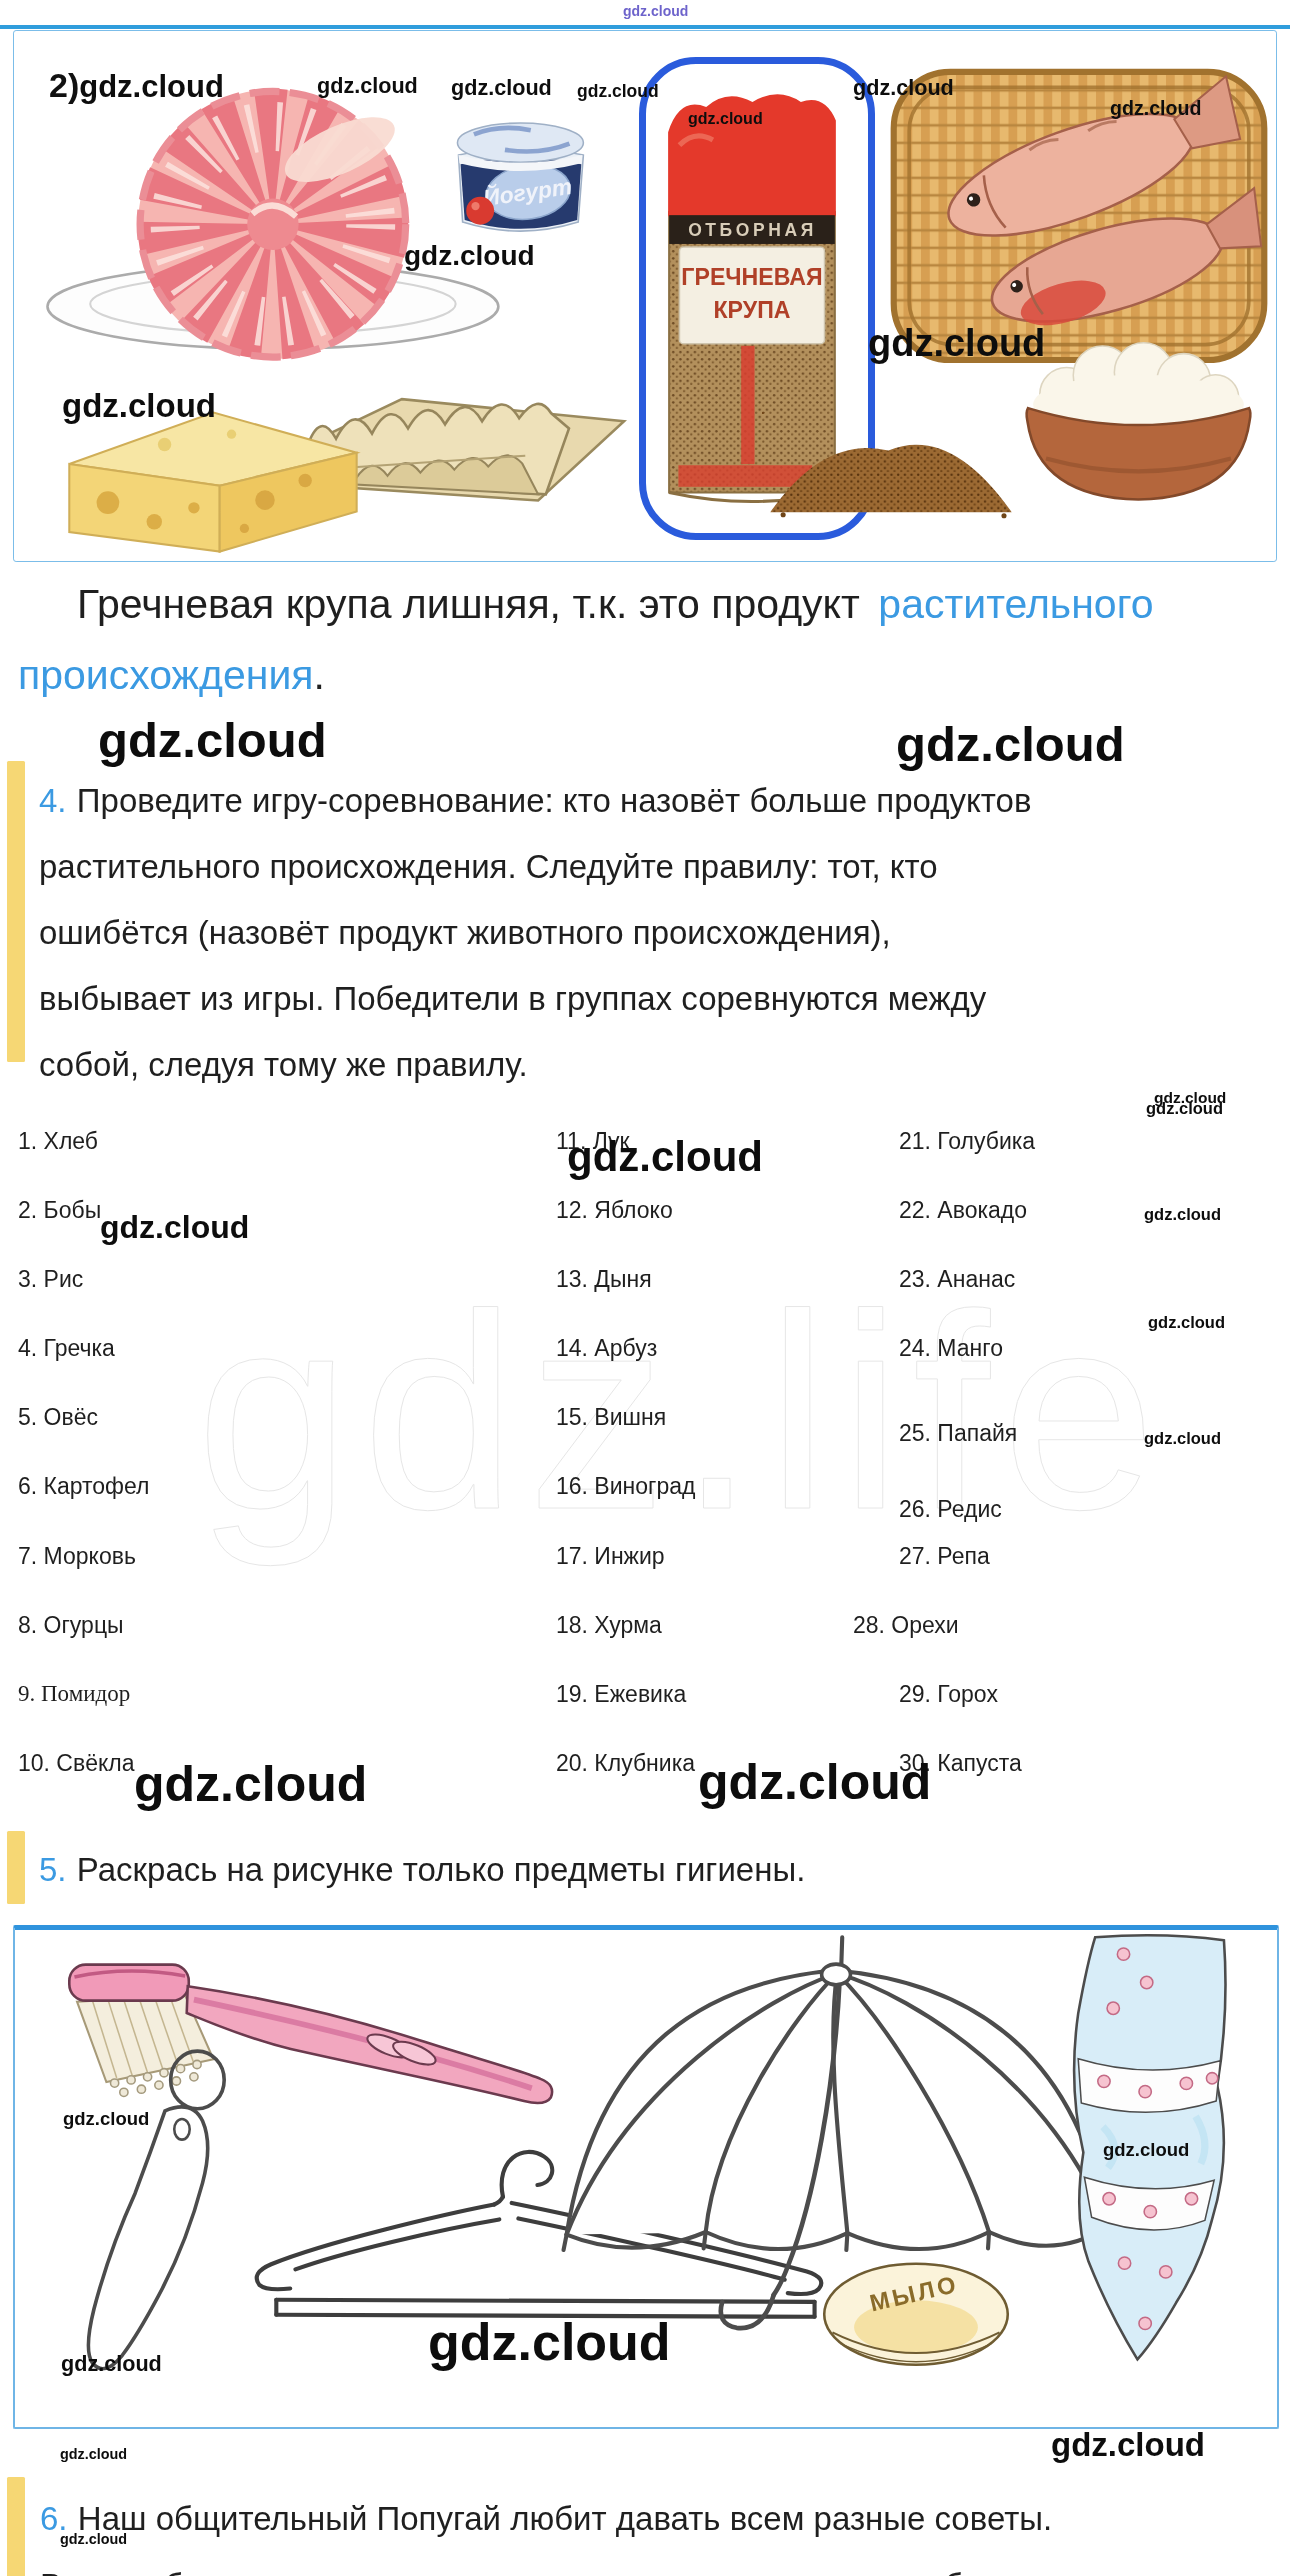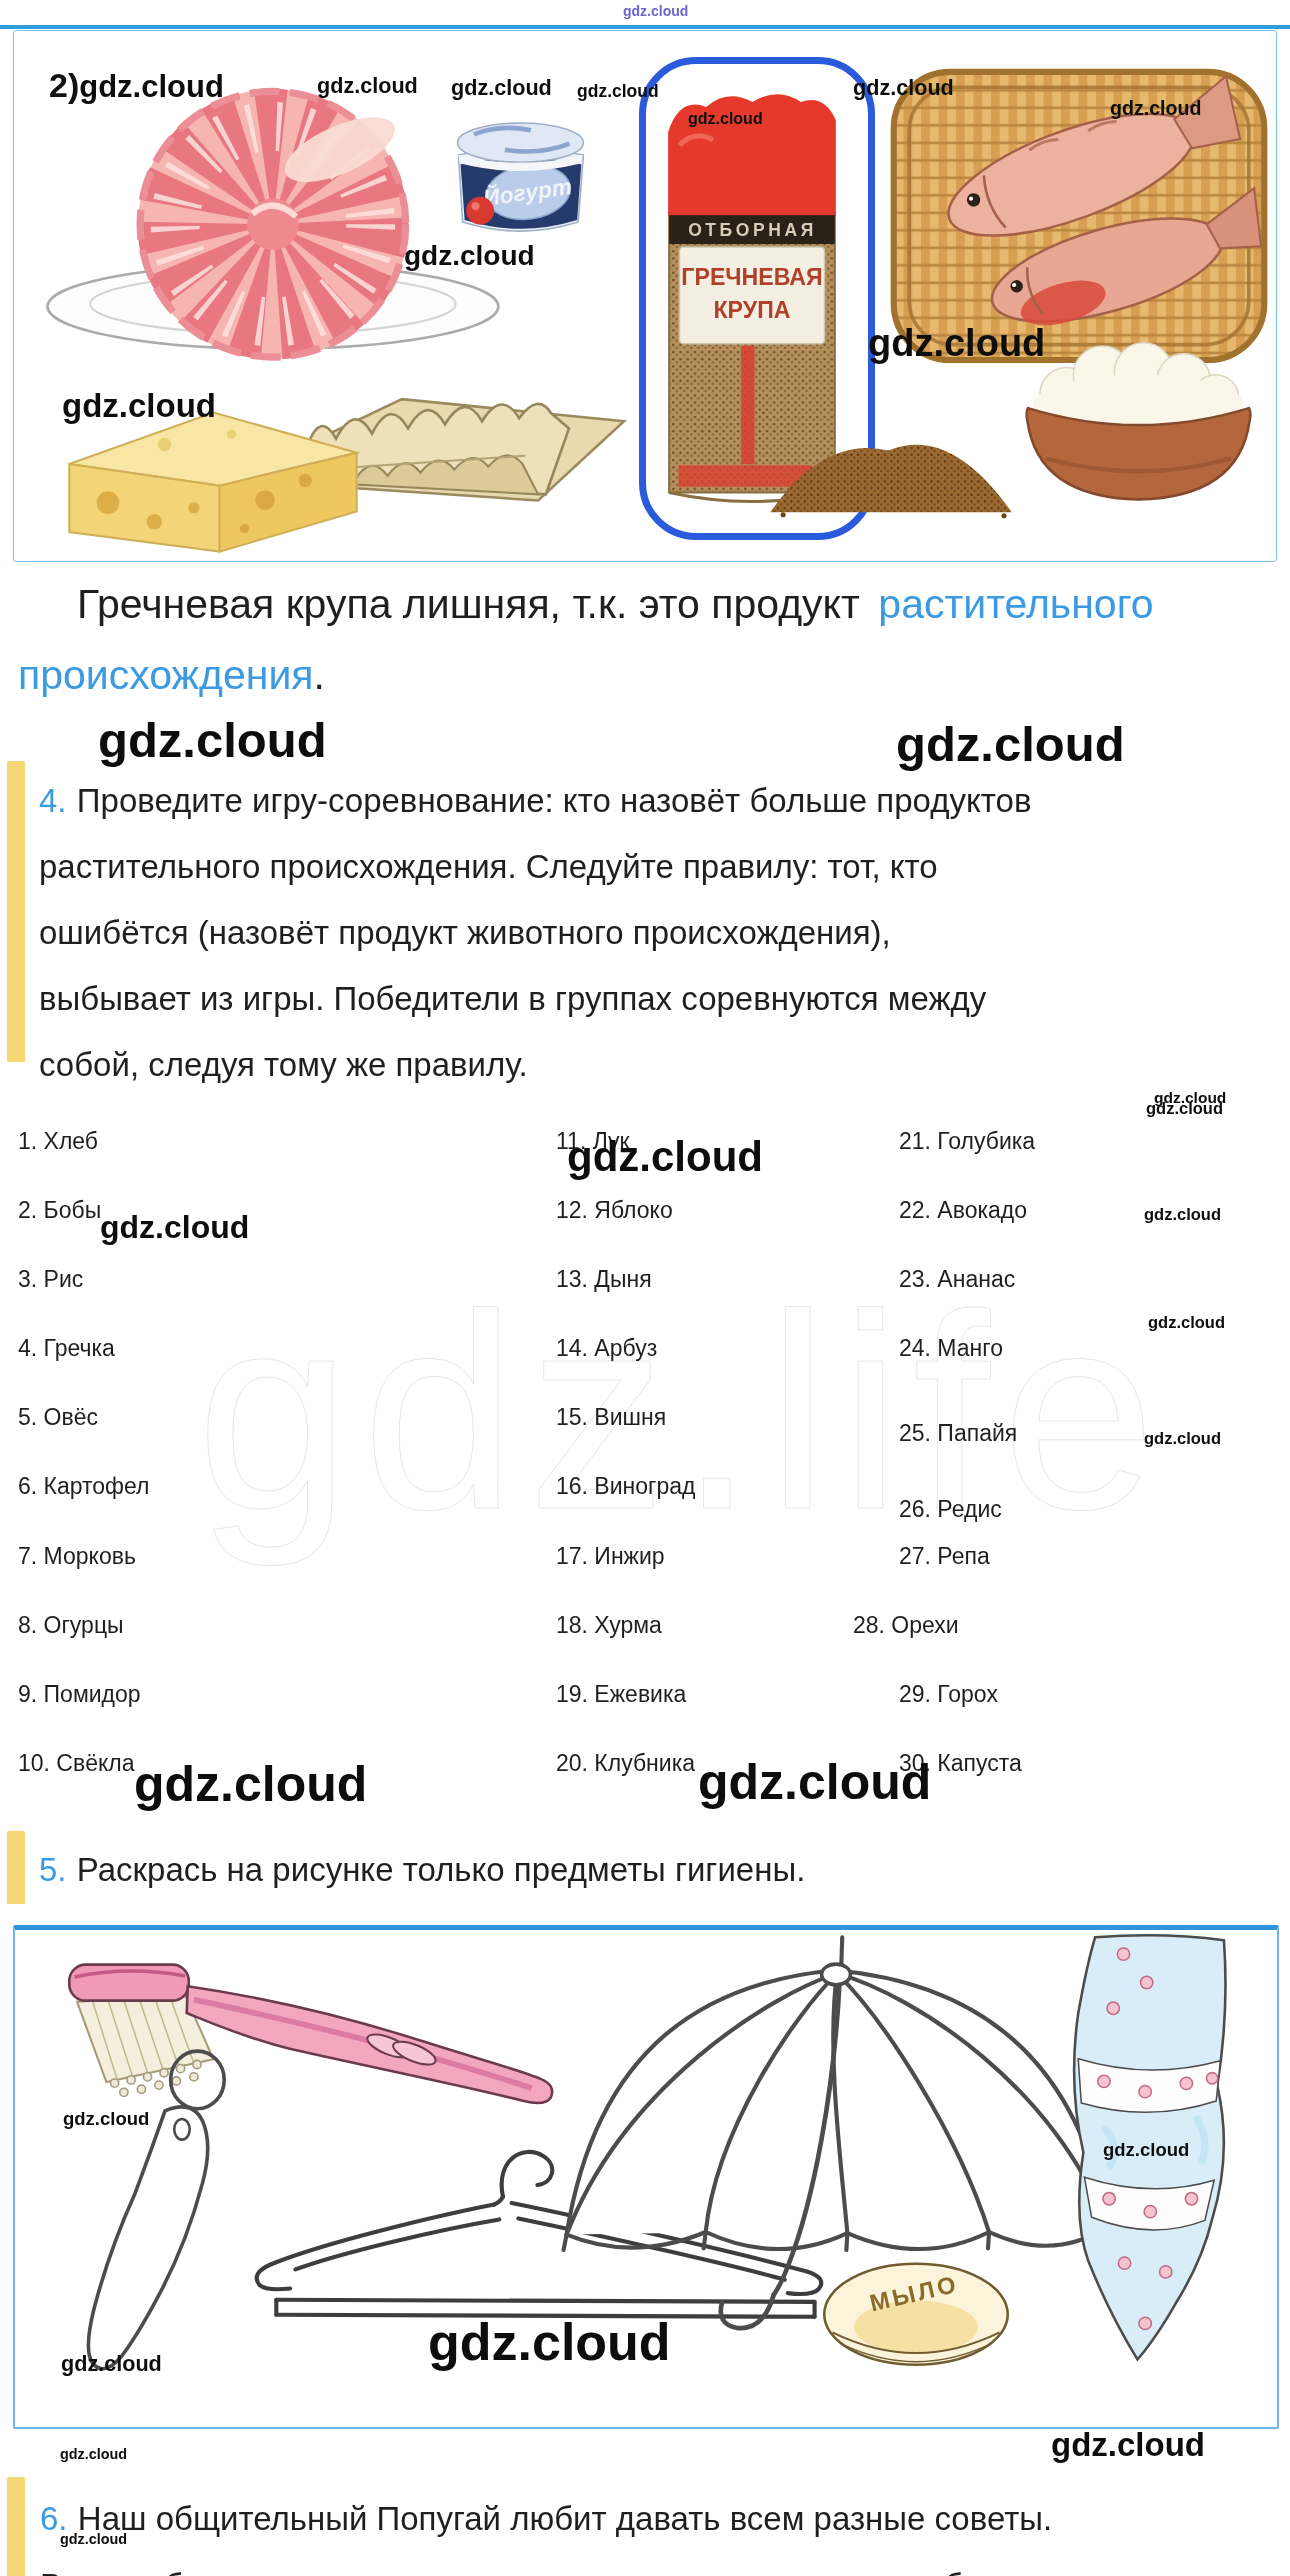--- a/index.html
+++ b/index.html
@@ -198,21 +198,21 @@
   <span class="ghost" style="left:196px;top:1252px;font-size:278px;">gdz.life</span>
 
   <div class="listitem" style="left:18px;top:1128px;">1. Хлеб</div>
   <div class="listitem" style="left:18px;top:1197px;">2. Бобы</div>
   <div class="listitem" style="left:18px;top:1266px;">3. Рис</div>
   <div class="listitem" style="left:18px;top:1335px;">4. Гречка</div>
   <div class="listitem" style="left:18px;top:1404px;">5. Овёс</div>
   <div class="listitem" style="left:18px;top:1473px;">6. Картофел</div>
   <div class="listitem" style="left:18px;top:1543px;">7. Морковь</div>
   <div class="listitem" style="left:18px;top:1612px;">8. Огурцы</div>
-  <div class="listitem" style="left:18px;top:1681px;">9. Помидор</div>
+  <div class="listitem" style="left:18px;top:1681px;font-family:Liberation Serif, serif;">9. Помидор</div>
   <div class="listitem" style="left:18px;top:1750px;">10. Свёкла</div>
 
   <div class="listitem" style="left:556px;top:1128px;">11. Лук</div>
   <div class="listitem" style="left:556px;top:1197px;">12. Яблоко</div>
   <div class="listitem" style="left:556px;top:1266px;">13. Дыня</div>
   <div class="listitem" style="left:556px;top:1335px;">14. Арбуз</div>
   <div class="listitem" style="left:556px;top:1404px;">15. Вишня</div>
   <div class="listitem" style="left:556px;top:1473px;">16. Виноград</div>
   <div class="listitem" style="left:556px;top:1543px;">17. Инжир</div>
   <div class="listitem" style="left:556px;top:1612px;">18. Хурма</div>

